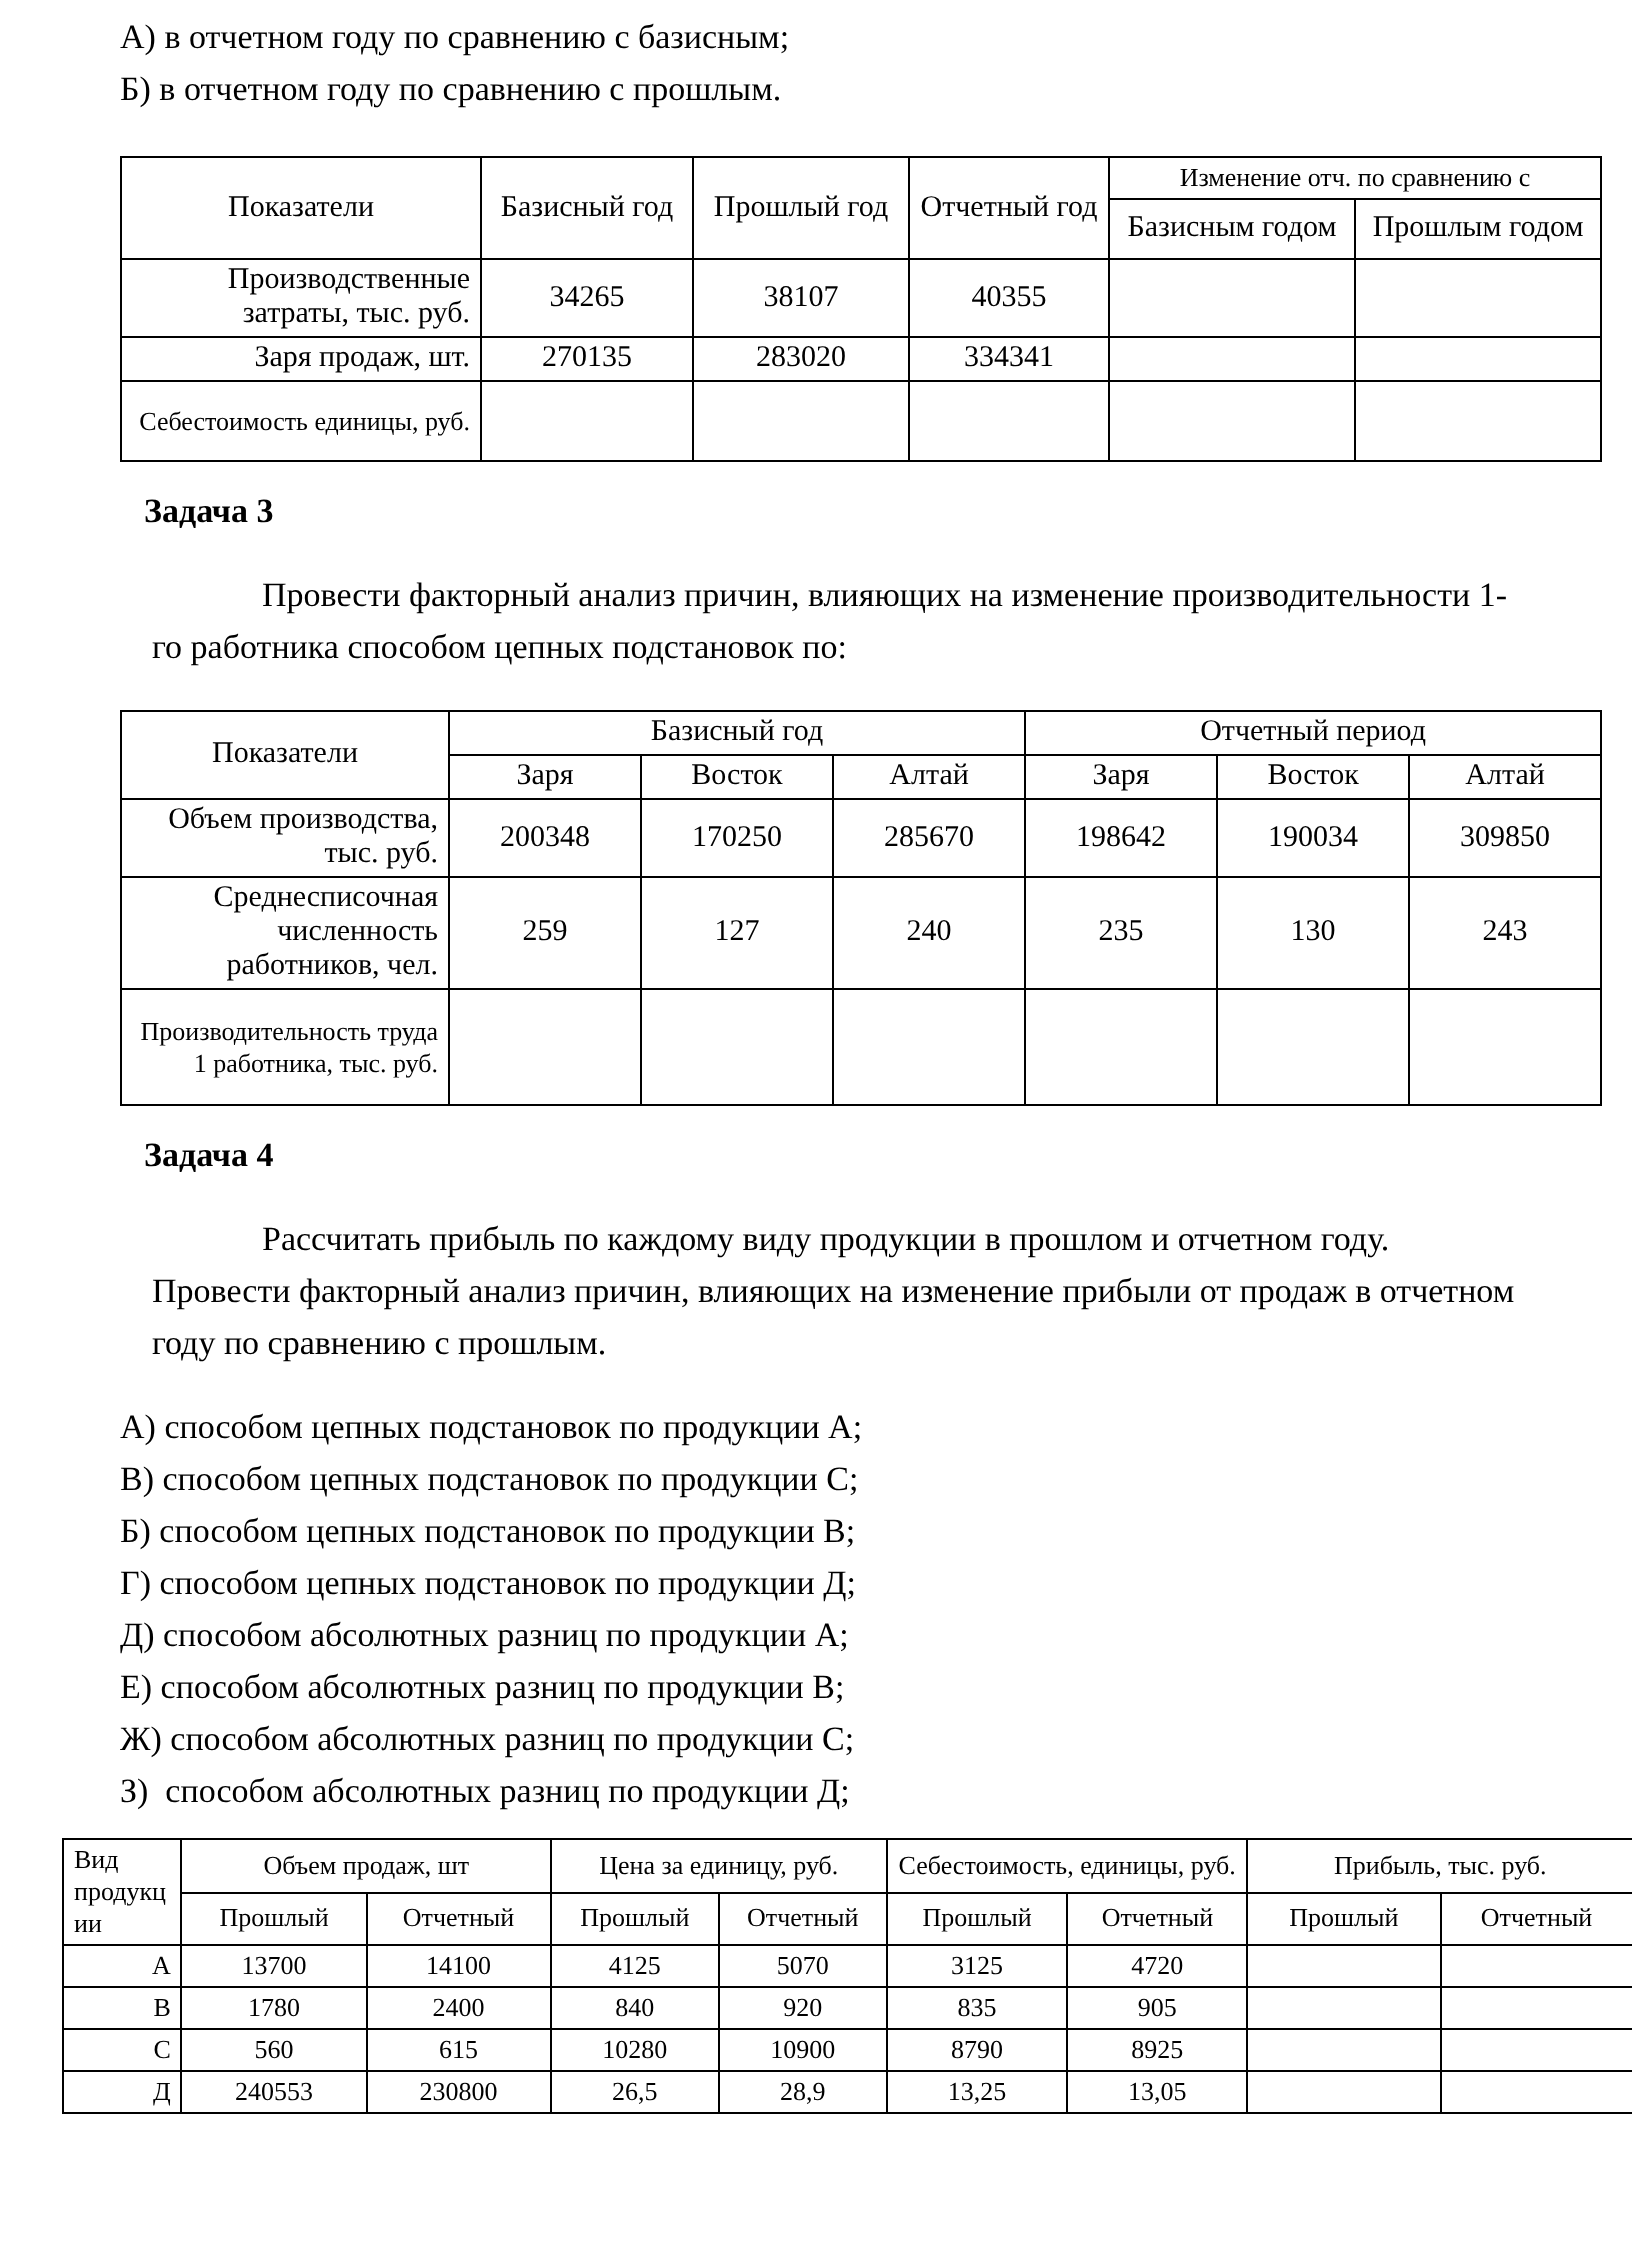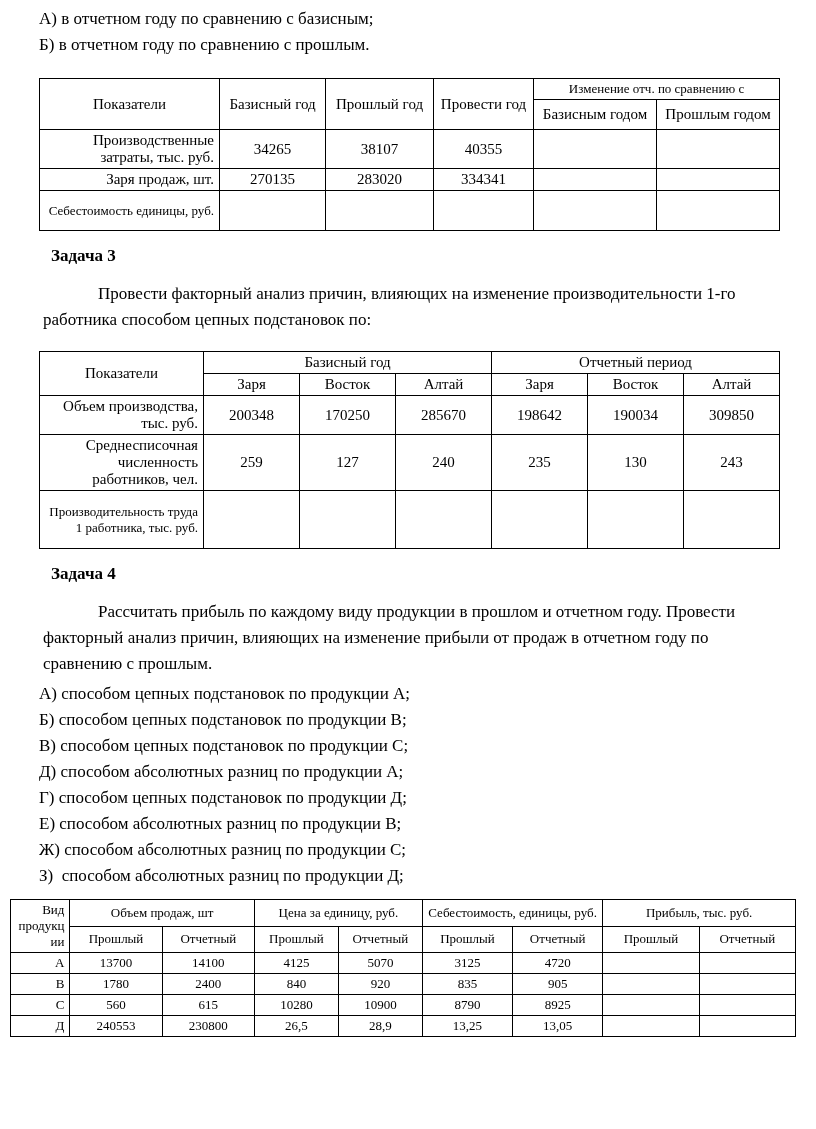--- a/index.html
+++ b/index.html
@@ -3,43 +3,43 @@
 <meta charset="utf-8">
 <style>
   * { box-sizing: border-box; }
   html, body { margin: 0; padding: 0; }
   body {
     width: 816px; height: 1129px;
     background: #ffffff; color: #000000;
     font-family: "Liberation Serif", serif;
     overflow: hidden;
   }
-  .page { padding: 6px 39px 0 39px; }
+  .page { padding: 6px 39px 0 60px; }
   .bodyline { font-size: 17px; line-height: 26px; }
   .task-title { font-size: 17px; line-height: 26px; font-weight: bold; margin: 12px; }
-  .para { font-size: 17px; line-height: 26px; text-indent: 55px; margin: 4px; }
+  .para { font-size: 17px; line-height: 26px; text-indent: 55px; margin: 16px; }
   .list .bodyline { white-space: pre-wrap; }
 
   table.tbl { border-collapse: collapse; table-layout: fixed; }
   table.tbl td {
     border: 1px solid #000;
     padding: 2px 5px;
     vertical-align: middle;
     font-weight: normal;
   }
   .t1, .t2 { width: 740px; font-size: 15px; }
   .t1 { margin: 20px 0 4px 0; }
   .t2 { margin: 18px 0 4px 0; }
   .t3 { width: 786px; font-size: 13px; margin: 10px 0 0 -29px; }
   td.c { text-align: center; }
   td.l { text-align: right; }
   td.sm { font-size: 13px; }
   td.hh { height: 30px; }
   .t3 td { padding: 1px 4px; }
-  td.brk { overflow-wrap: anywhere; text-align: right; }
+  td.brk { overflow-wrap: anywhere; text-align: left; }
 </style>
 </head>
 <body>
 
 <div class="page">
 
   <div class="bodyline">А) в отчетном году по сравнению с базисным;</div>
   <div class="bodyline">Б) в отчетном году по сравнению с прошлым.</div>
 
   <table class="tbl t1">
@@ -49,21 +49,21 @@
         <col style="width:108px">
       <col style="width:100px">
         <col style="width:123px">
         <col style="width:123px">
     </colgroup>
     <tbody>
         <tr>
       <td class="c" rowspan="2">Показатели</td>
       <td class="c" rowspan="2">Базисный год</td>
       <td class="c" rowspan="2">Прошлый год</td>
-      <td class="c" rowspan="2">Провести год</td>
+      <td class="c" rowspan="2">Отчетный год</td>
       <td class="c sm" colspan="2">Изменение отч. по сравнению с</td>
     </tr>
     <tr>
       <td class="c hh">Базисным годом</td>
       <td class="c hh">Прошлым годом</td>
     </tr>
     <tr>
       <td class="l">Производственные затраты, тыс. руб.</td>
       <td class="c">34265</td>
       <td class="c">38107</td>
@@ -144,24 +144,24 @@
       <td class="c"></td>
       <td class="c"></td>
     </tr>
   </tbody>
     </table>
 
   <h2 class="task-title">Задача 4</h2>
   <p class="para">Рассчитать прибыль по каждому виду продукции в прошлом и отчетном году. Провести факторный анализ причин, влияющих на изменение прибыли от продаж в отчетном году по сравнению с прошлым.</p>
   <div class="list">
     <div class="bodyline">А) способом цепных подстановок по продукции А;</div>
+    <div class="bodyline">В) способом цепных подстановок по продукции С;</div>
     <div class="bodyline">Б) способом цепных подстановок по продукции В;</div>
-    <div class="bodyline">В) способом цепных подстановок по продукции С;</div>
+    <div class="bodyline">Г) способом цепных подстановок по продукции Д;</div>
     <div class="bodyline">Д) способом абсолютных разниц по продукции А;</div>
-    <div class="bodyline">Г) способом цепных подстановок по продукции Д;</div>
     <div class="bodyline">Е) способом абсолютных разниц по продукции В;</div>
     <div class="bodyline">Ж) способом абсолютных разниц по продукции С;</div>
     <div class="bodyline">З)  способом абсолютных разниц по продукции Д;</div>
   </div>
 
   <table class="tbl t3">
     <colgroup>
       <col style="width:58px">
       <col style="width:90px">
         <col style="width:90px">

